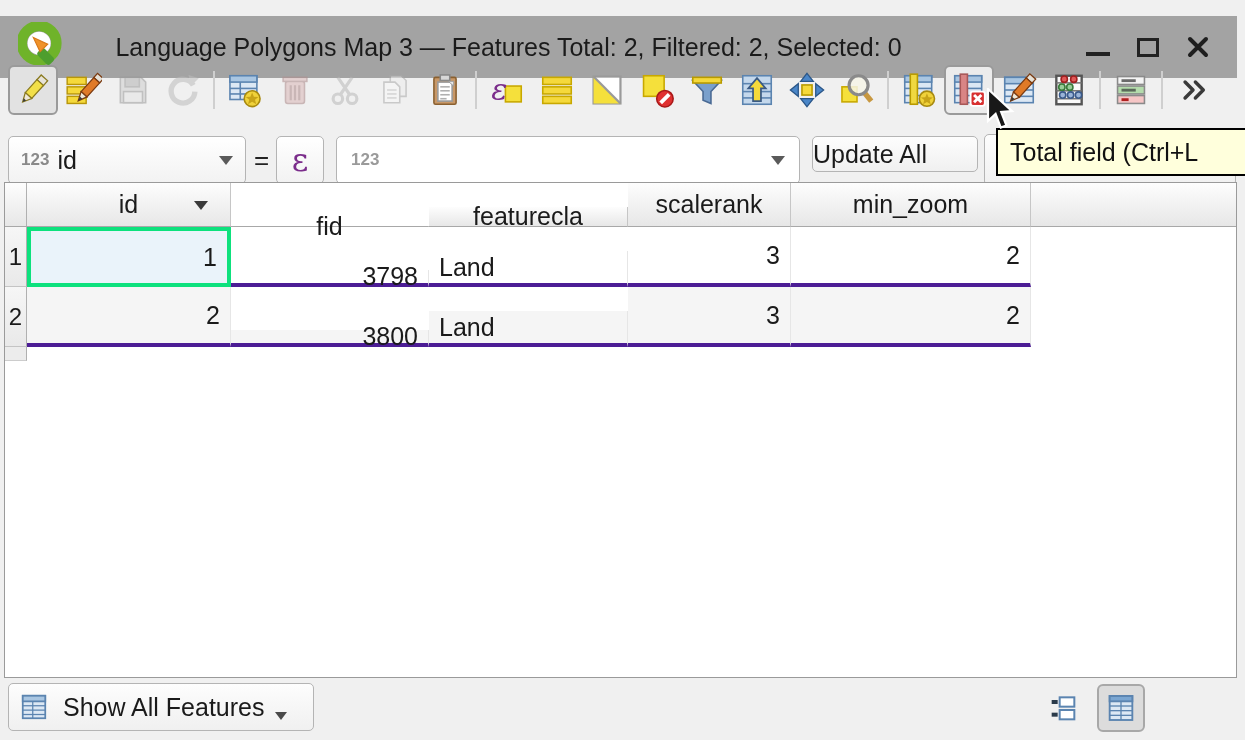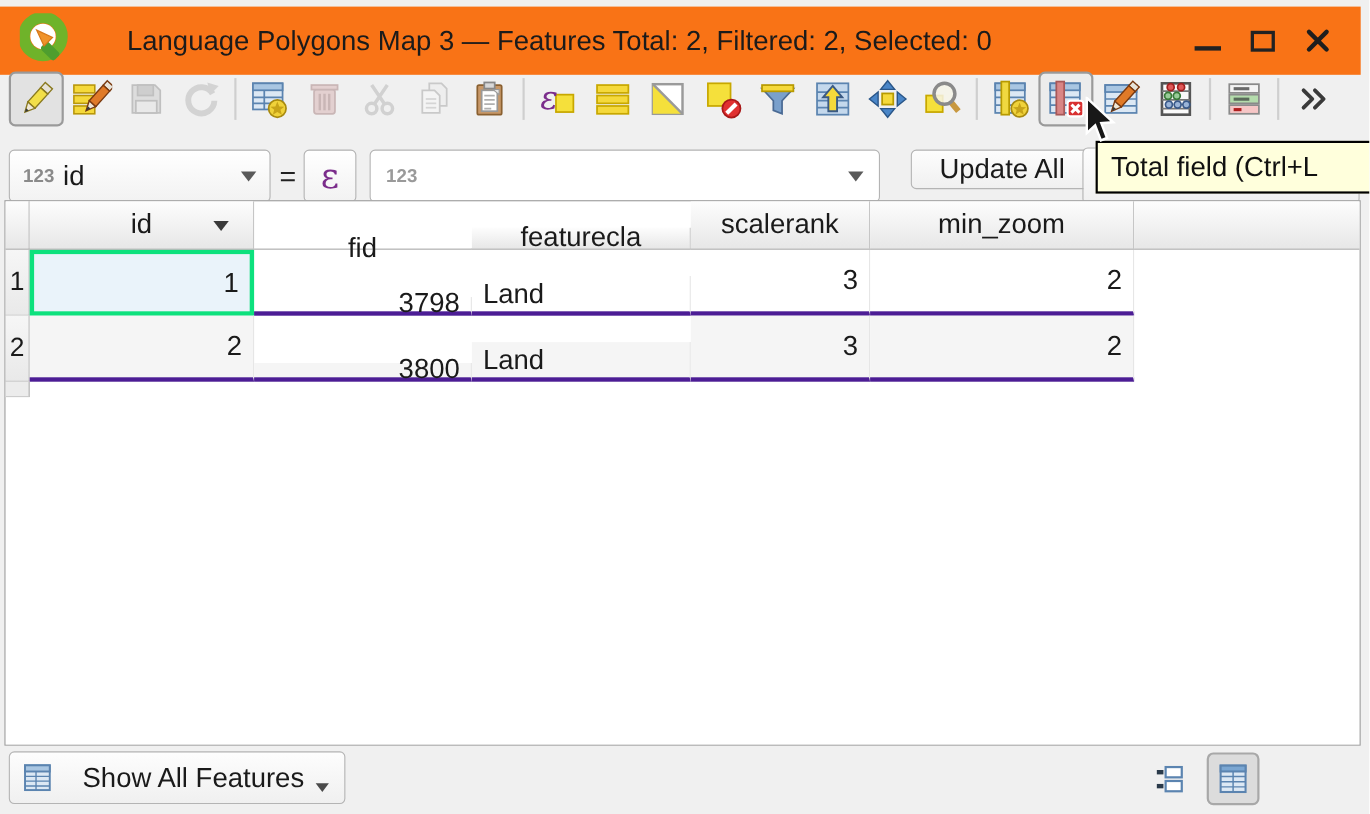--- a/index.html
+++ b/index.html
@@ -1,21 +1,21 @@
 <!DOCTYPE html>
 <html><head>
 <meta charset="utf-8">
 <style>
   * { margin:0; padding:0; box-sizing:border-box; }
   html,body { width:1245px; height:740px; overflow:hidden; }
   body { font-family:"Liberation Sans","DejaVu Sans",sans-serif; color:#1a1a1a; }
   #window { position:relative; width:1245px; height:740px; background:#f0f0f0; overflow:hidden; }
 
   
-  .titlebar { position:absolute; left:0; top:6px; width:1237px; height:62px; background:#f97316; }
+  .titlebar { position:absolute; left:0; top:16px; width:1237px; height:62px; background:#a3a3a3; }
   .qgis-logo { position:absolute; left:18px; top:6px; }
   .title-text { position:absolute; left:0; right:220px; top:0; height:62px;
     display:flex; align-items:center; justify-content:center; font-size:25px; color:#1b1b1b; white-space:nowrap; }
   .win-btn { position:absolute; top:14px; width:34px; height:34px; display:flex; align-items:center; justify-content:center; }
   .btn-min { right:122px; } .btn-max { right:72px; } .btn-close { right:22px; }
   .min-glyph { width:24px; height:4px; background:#222; margin-top:14px; }
   .max-glyph { width:22px; height:19px; border:3px solid #222; background:transparent; }
 
   
   .toolbar { position:absolute; left:0; top:62px; width:1237px; height:56px; display:flex; align-items:center; padding-left:8px; }
@@ -35,21 +35,21 @@
   .equals { position:absolute; left:254px; top:0; height:56px; display:flex; align-items:center; font-size:26px; color:#222; }
   .eps-btn { position:absolute; left:276px; top:4px; width:48px; height:48px; background:linear-gradient(#ffffff,#f2f2f2);
     border:1px solid #b4b4b4; border-radius:5px; display:flex; align-items:center; justify-content:center;
     font-family:"DejaVu Serif",serif; font-size:32px; color:#7b2d8b; }
   .value-input-wrap { position:absolute; left:336px; top:4px; width:464px; height:48px; background:#ffffff;
     border:1px solid #b4b4b4; border-radius:5px; display:flex; align-items:center; }
   .value-input { flex:1; border:none; outline:none; background:transparent; font-family:"Liberation Sans",sans-serif;
     font-size:17px; font-weight:bold; color:#9a9a9a; padding:0 14px; }
   .value-caret { margin-right:14px; }
   .update-all { position:absolute; left:812px; top:4px; width:166px; height:36px; background:linear-gradient(#fdfdfd,#f0f0f0);
-    border:1px solid #b4b4b4; border-radius:5px; display:flex; align-items:center; justify-content:center; font-size:25px; color:#1a1a1a;margin-left:16px; }
+    border:1px solid #b4b4b4; border-radius:5px; display:flex; align-items:center; font-size:25px; color:#1a1a1a; }
   .hidden-btn { position:absolute; left:984px; top:2px; width:252px; height:52px; background:linear-gradient(#fdfdfd,#f0f0f0);
     border:1px solid #b4b4b4; border-radius:5px; }
 
   
   .tooltip { position:absolute; left:996px; top:128px; width:274px; height:48px; background:#ffffdc; border:2px solid #000;
     display:flex; align-items:center; padding-left:12px; font-size:25px; color:#111; z-index:40; white-space:nowrap; overflow:hidden; }
 
   
   .cursor { position:absolute; left:986px; top:88px; z-index:60; }
 
@@ -69,21 +69,21 @@
   .cell.txt { justify-content:flex-start; }
   .row-alt .cell { background:#f5f5f5; }
   .c-id { width:204px; } .c-fid { width:198px;margin-top:43px; } .c-fea { width:199px;margin-top:24px; } .c-sca { width:163px; } .c-min { width:240px; }
   .cell.selected { background:#eaf3fa; border:4px solid #0de17d; }
   .gutter-stub { width:22px; height:14px; background:#ececec; border-right:1px solid #b0b0b0; border-bottom:1px solid #cccccc; }
 
   
   .footer { position:absolute; left:0; top:678px; width:1237px; height:62px; background:#f0f0f0; }
   .show-all-btn { position:absolute; left:8px; top:5px; width:306px; height:48px; background:linear-gradient(#fdfdfd,#f0f0f0);
     border:1px solid #b4b4b4; border-radius:5px; display:flex; align-items:center; padding:0 10px; }
-  .show-all-label { font-size:25px; margin-left:26px; }
+  .show-all-label { font-size:25px; margin-left:14px; }
   .mini-caret { width:0; height:0; border-left:6px solid transparent; border-right:6px solid transparent; border-top:8px solid #4a4a4a; margin-left:10px; margin-top:18px; }
   .view-btn { position:absolute; top:6px; width:48px; height:48px; display:flex; align-items:center; justify-content:center; border:2px solid transparent; border-radius:6px; }
   .view-form { right:150px; }
   .view-table { right:92px; border-color:#a8a8a8; background:#dcdcdc; }
 
   
   .map-strip { position:absolute; right:0; top:0; width:8px; height:740px; z-index:10;
     background:linear-gradient(#ededed 0px, #ededed 22px, #c2d6e4 22px, #c9dae6 180px, #dbe5ec 180px, #d5e1ea 328px,
       #7aa0b8 328px, #7aa0b8 332px, #ccdcе8 332px, #c8d8e4 390px, #5f7585 420px, #4d6272 500px,
       #e04040 503px, #e04040 510px, #7c4a38 510px, #7c4a38 640px, #e5e5e5 640px, #e5e5e5 740px); }

